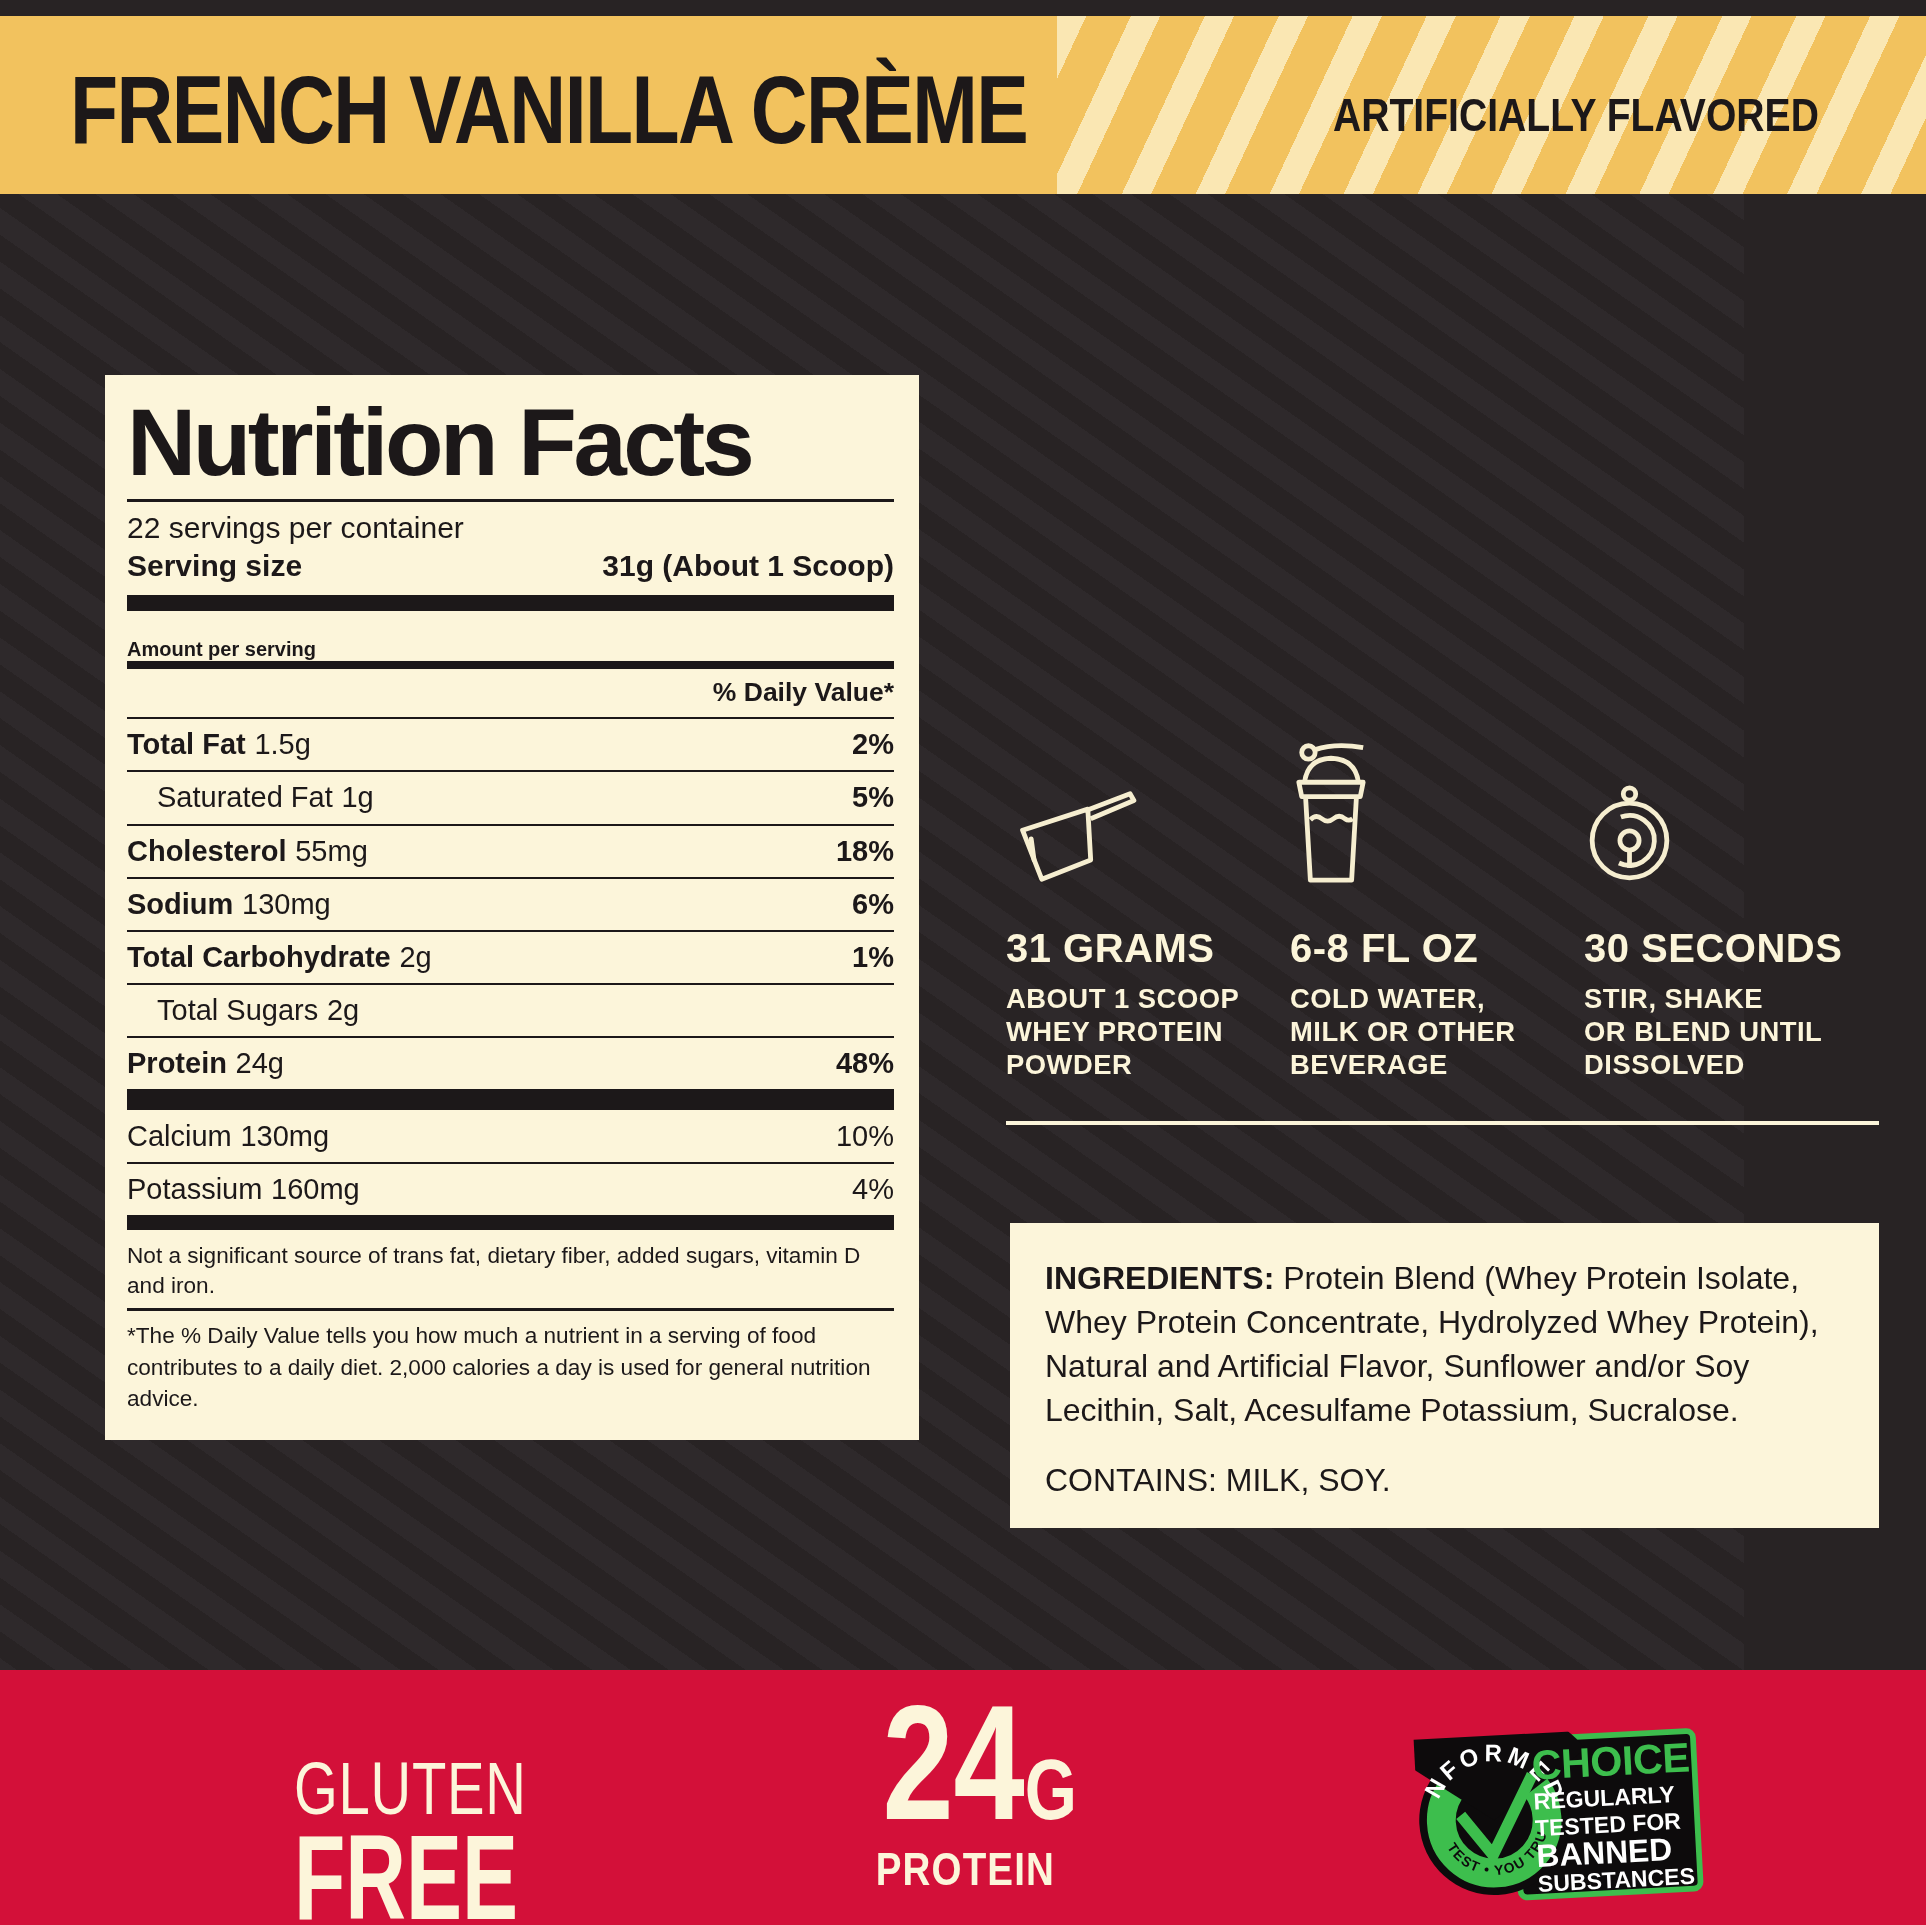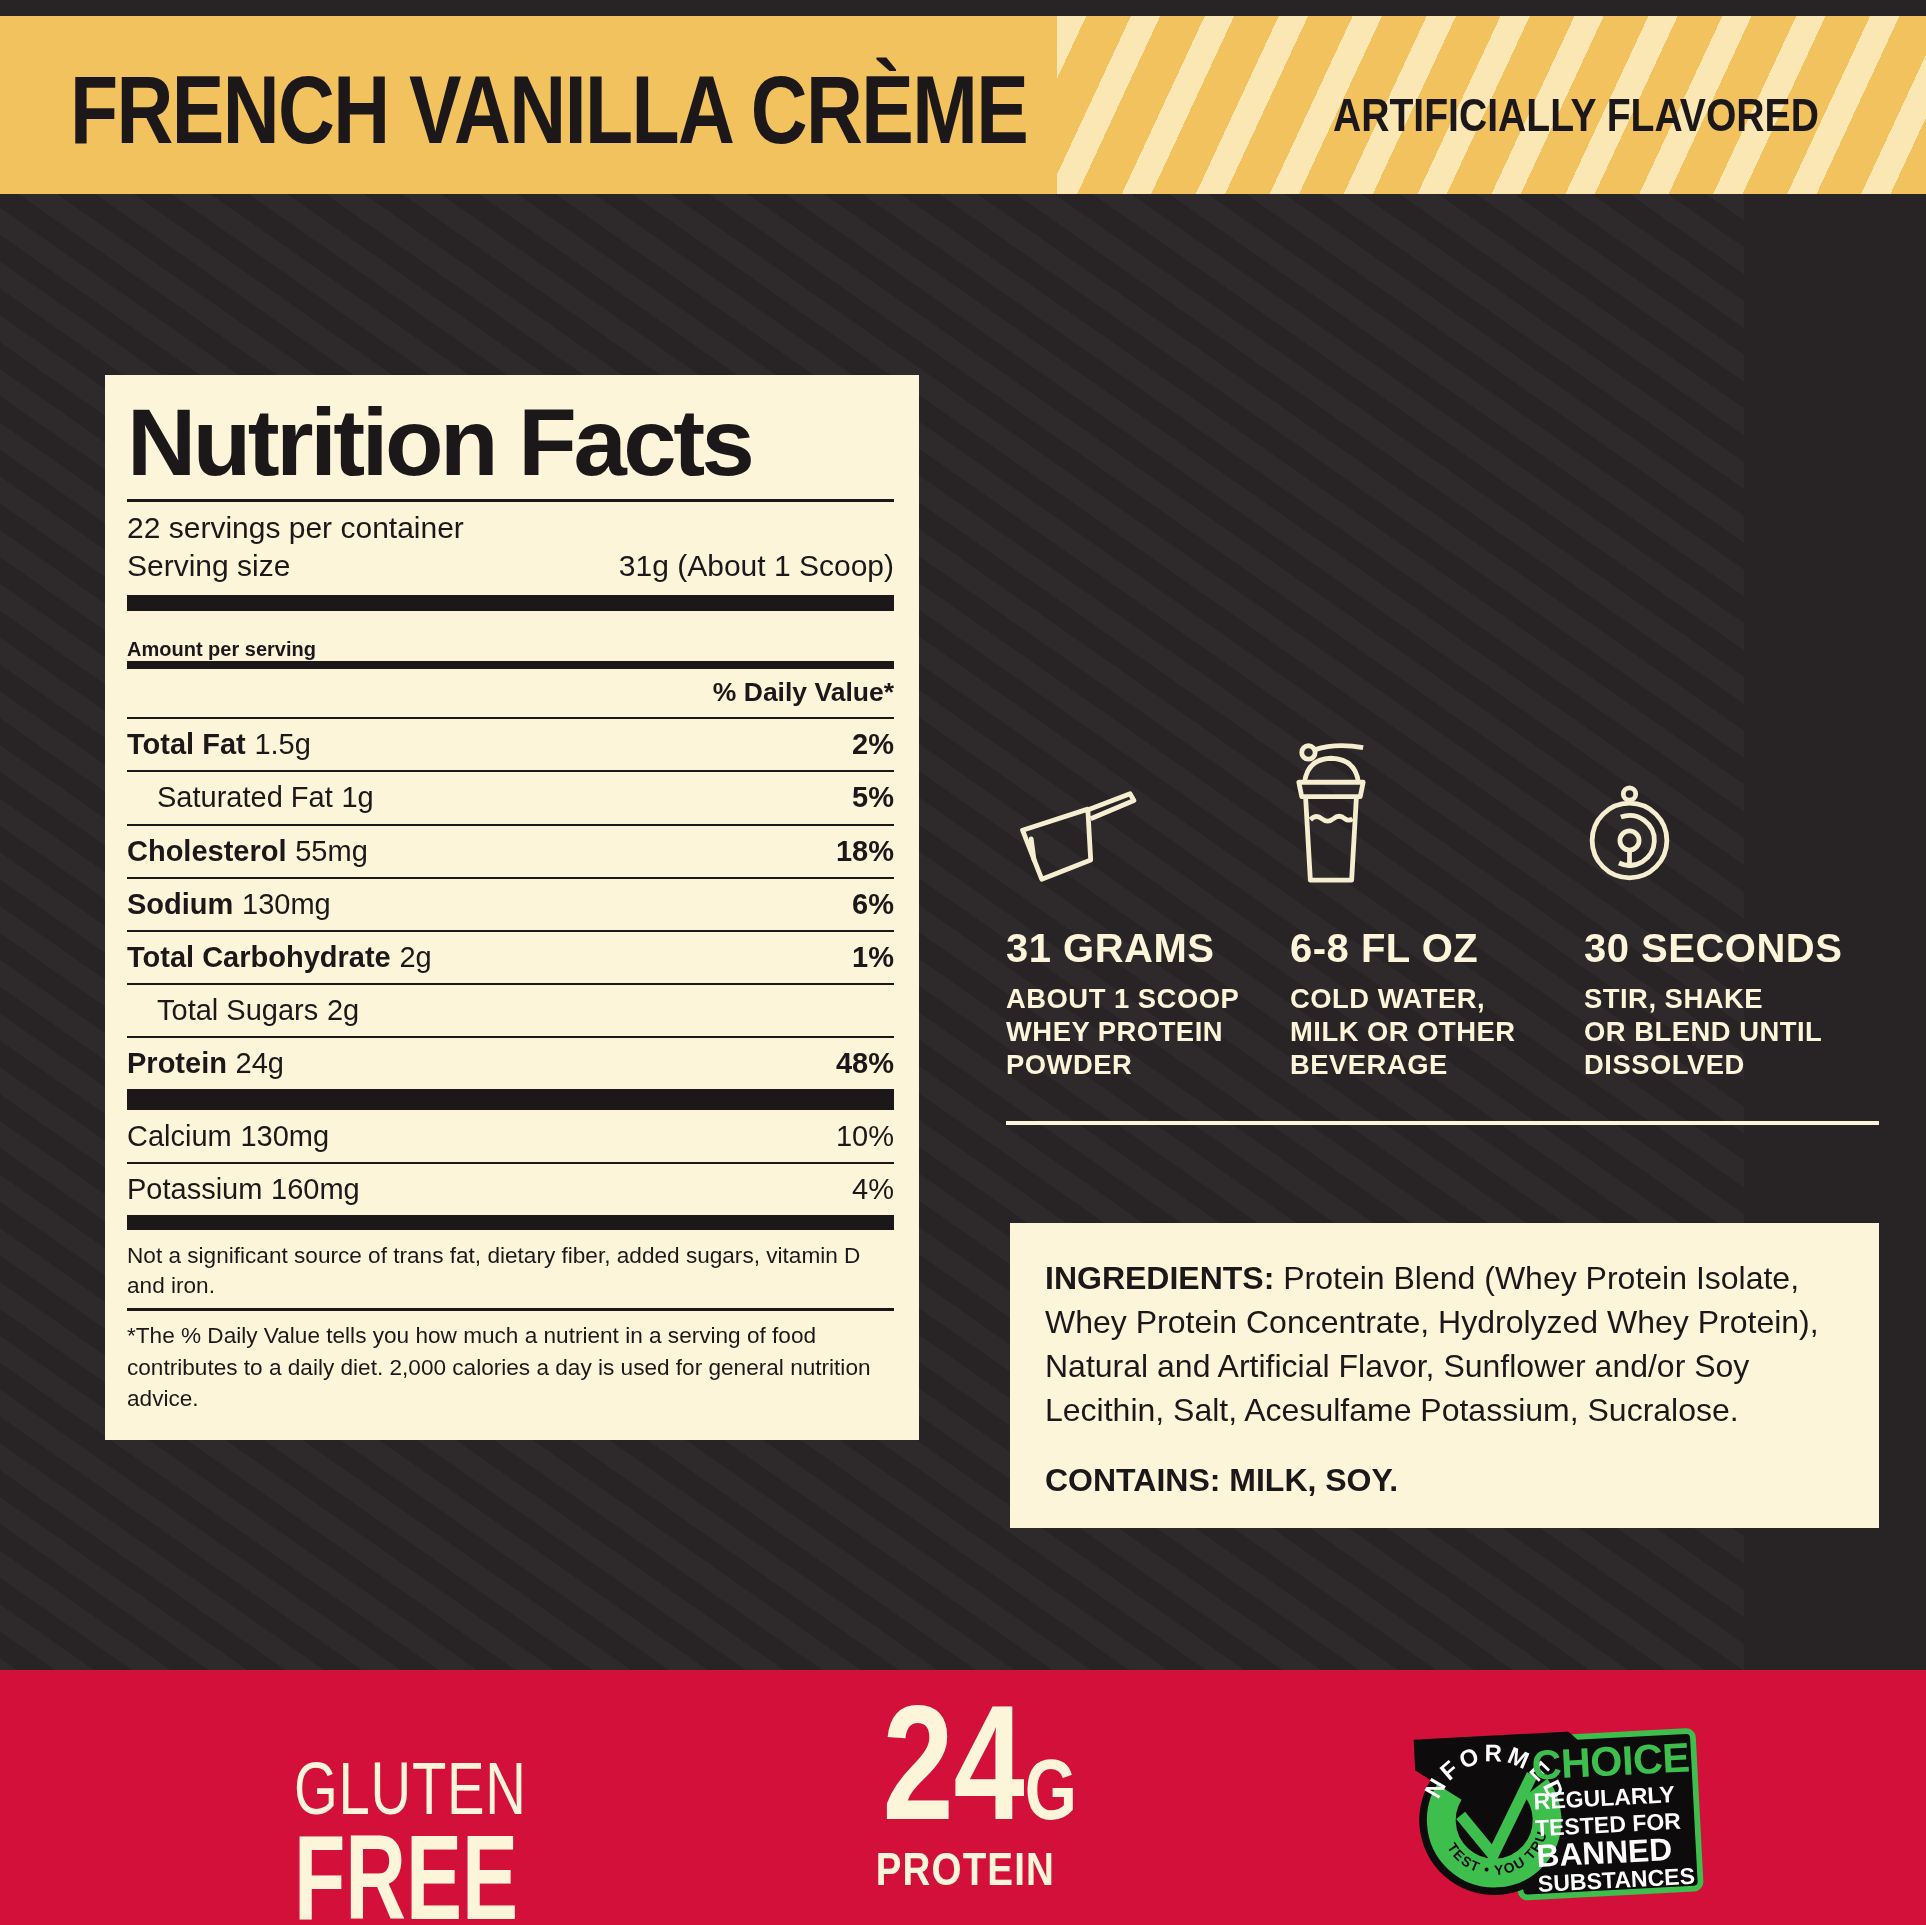--- a/index.html
+++ b/index.html
@@ -30,21 +30,21 @@
   .panel{position:absolute;left:105px;top:181px;width:814px;background:var(--cream);color:var(--ink);
     padding:20px 25px 25px 22px}
   .nf-title{font-size:94px;font-weight:700;letter-spacing:-3.4px;line-height:.94;
     transform:scaleX(1.02);transform-origin:left top;white-space:nowrap;margin:3.9px 0 11.6px}
   .rule{height:3.4px;background:var(--ink)}
   .rule4{height:2.4px;background:var(--ink)}
   .bar32{height:15.4px;background:var(--ink)}
   .bar18{height:8.7px;background:var(--ink)}
   .bar44{height:21px;background:var(--ink)}
   .servings{font-size:30px;margin:8.7px 0 3.9px}
-  .srow{display:flex;justify-content:space-between;font-size:30px;font-weight:400;margin:2.9px 0 12.5px}
+  .srow{display:flex;justify-content:space-between;font-size:30px;font-weight:700;margin:2.9px 0 12.5px}
   .amount{font-size:20px;font-weight:700;margin-top:27px}
   .calrow{display:flex;justify-content:space-between;align-items:baseline;line-height:.95;margin:2.9px 0 9.6px}
   .cal-l{font-size:58px;font-weight:700}
   .cal-v{font-size:99px;font-weight:700}
   .dvh{display:flex;justify-content:flex-end;font-size:26.5px;font-weight:700;padding:7.7px 0 8.7px}
   .row{display:flex;justify-content:space-between;align-items:baseline;font-size:29px;
     padding:9.1px 0;border-bottom:2.4px solid var(--ink)}
   .row.noline{border-bottom:none}
   .row .b{font-weight:700}
   .row .v{margin-left:8.7px}
@@ -59,21 +59,21 @@
   .step .icon-box{height:202px;display:flex;align-items:flex-end;padding-bottom:44px}
   .step-h{font-size:40px;font-weight:700;letter-spacing:0.5px;line-height:1;white-space:nowrap}
   .step-lines{margin-top:13.5px;font-size:27.4px;font-weight:700;letter-spacing:0.5px;line-height:1.22}
   .icon-svg{stroke:#F6EED0;fill:none;stroke-width:10}
 
   .divider{position:absolute;left:1006px;top:927px;width:873px;height:4.3px;background:var(--cream)}
 
   .ingredients{position:absolute;left:1010px;top:1029px;width:869px;background:var(--cream);
     color:var(--ink);padding:33px 35px 26px;font-size:32px;line-height:1.38}
   .ingredients .b{font-weight:700}
-  .contains{margin-top:25px;font-weight:700}
+  .contains{margin-top:25px;font-weight:400}
 
   
   .footer{position:absolute;left:0;top:1670px;width:1926px;height:256px;background:var(--red);color:var(--cream)}
   .gluten{position:absolute;left:294px;top:81px;line-height:1}
   .gluten-1{font-size:75px;font-weight:400;letter-spacing:1px;transform:scaleX(.75);
     transform-origin:left top;display:block}
   .gluten-2{font-size:120px;font-weight:700;letter-spacing:0;margin-top:1.9px;transform:scaleX(.7);
     transform-origin:left top;display:block;line-height:.82}
   .protein{position:absolute;left:855px;top:27px;width:221px;text-align:center}
   .protein .big{font-size:164px;font-weight:700;line-height:.8;display:inline-block;

